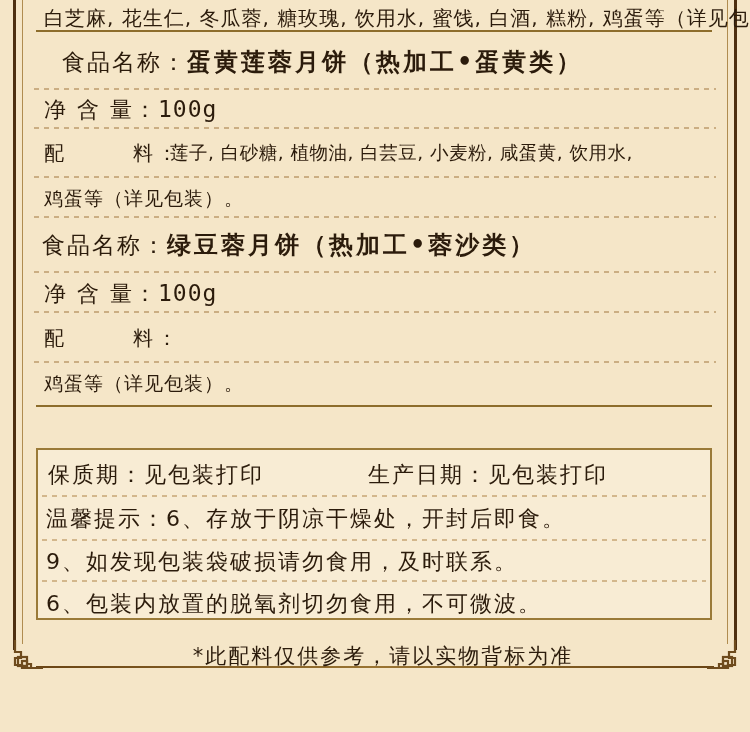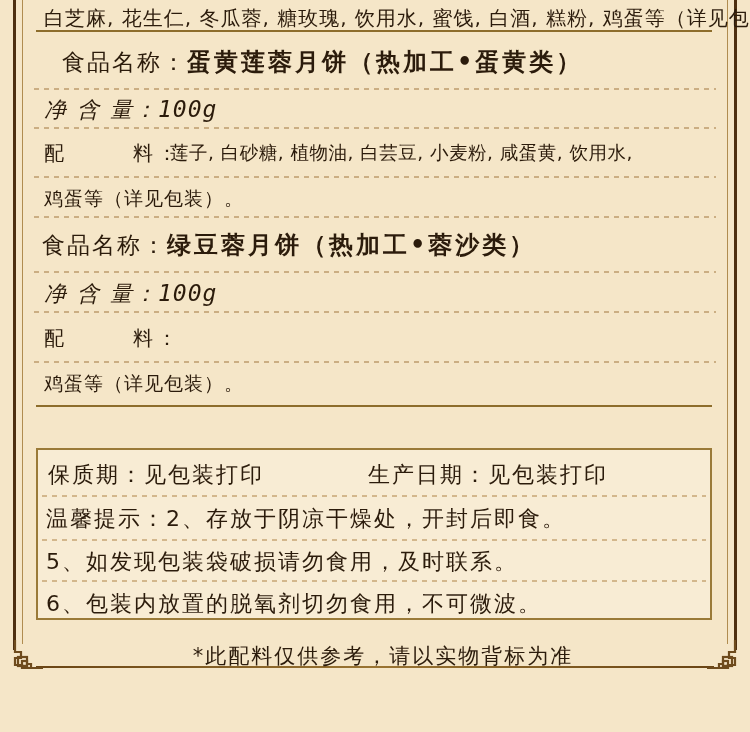--- a/index.html
+++ b/index.html
@@ -18,21 +18,21 @@
 
   
   .sep-solid{position:absolute;left:36px;width:676px;height:2px;background:#8d6d2c;}
   .sep-dash{position:absolute;left:34px;width:682px;height:2px;
     background:repeating-linear-gradient(90deg,#cbae83 0 5px,transparent 5px 10px);}
 
   .trow{position:absolute;white-space:nowrap;}
   .small-ing{font-size:19px;letter-spacing:1px;}
   .name-row{font-size:23px;letter-spacing:2px;}
   .name-row .prod-name{font-weight:700;font-size:24px;letter-spacing:3px;}
-  .net-row{font-size:22px;letter-spacing:2px;font-style:italic;}
+  .net-row{font-size:22px;letter-spacing:2px;}
   .net-row .net-val{font-family:"DejaVu Sans Mono",monospace;font-size:23px;letter-spacing:1px;}
   .ing-row{left:0;width:750px;height:26px;}
   .ing-row .lbl-a{position:absolute;left:44px;font-size:20px;}
   .ing-row .lbl-b{position:absolute;left:133px;font-size:20px;letter-spacing:4px;}
   .ing-row .items{position:absolute;left:170px;font-size:18.5px;letter-spacing:0.5px;}
 
   
   #info-box{position:absolute;left:36px;top:448px;width:676px;height:172px;
     border:2px solid #9a7a38;background:#f8ecd4;box-sizing:border-box;}
   .box-row{position:absolute;white-space:nowrap;font-size:22px;letter-spacing:2px;}
@@ -104,23 +104,23 @@
 </div>
 <div class="sep-dash" style="top:361px"></div>
 
 <div class="trow small-ing" style="top:371px;left:44px;">鸡蛋等（详见包装）。</div>
 <div class="sep-solid" style="top:405px"></div>
 
 <div id="info-box">
   <span class="box-row" id="box-row1-date">生产日期：见包装打印</span>
   <span class="box-row" id="box-row1-shelf">保质期：见包装打印</span>
   <div class="box-dash" id="box-dash1"></div>
-  <span class="box-row" id="box-row2">温馨提示：2、存放于阴凉干燥处，开封后即食。</span>
+  <span class="box-row" id="box-row2">温馨提示：6、存放于阴凉干燥处，开封后即食。</span>
   <div class="box-dash" id="box-dash2"></div>
-  <span class="box-row" id="box-row3">5、如发现包装袋破损请勿食用，及时联系。</span>
+  <span class="box-row" id="box-row3">9、如发现包装袋破损请勿食用，及时联系。</span>
   <div class="box-dash" id="box-dash3"></div>
   <span class="box-row" id="box-row4">6、包装内放置的脱氧剂切勿食用，不可微波。</span>
 </div>
 
 <div id="footer-line"></div>
 <div id="footer-note">*此配料仅供参考，请以实物背标为准</div>
 
 <svg class="fret" id="fret-left" viewBox="0 0 32 32">
   <g fill="none" stroke="#6e4b1d" stroke-width="2.2">
     <path d="M4 0 V12 H10 V18 H4 V25 H11 V28 H32"></path>

